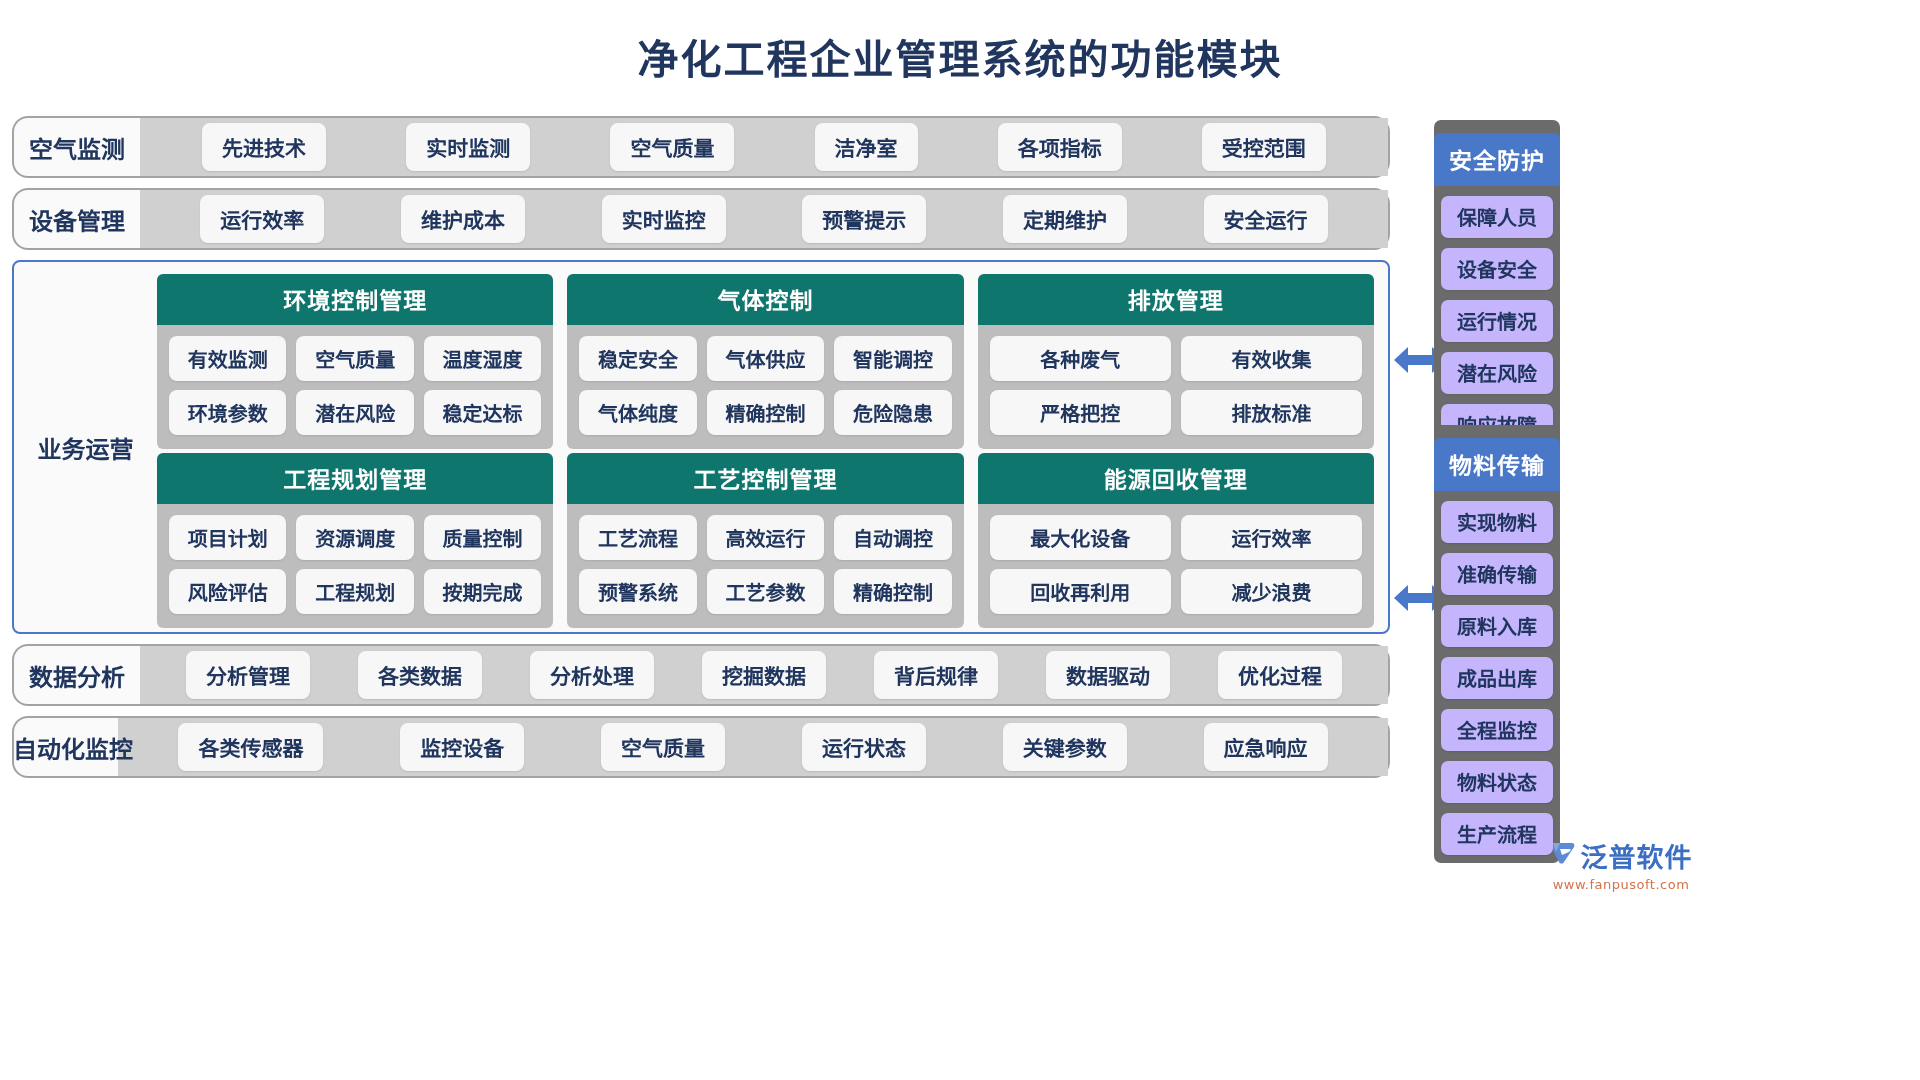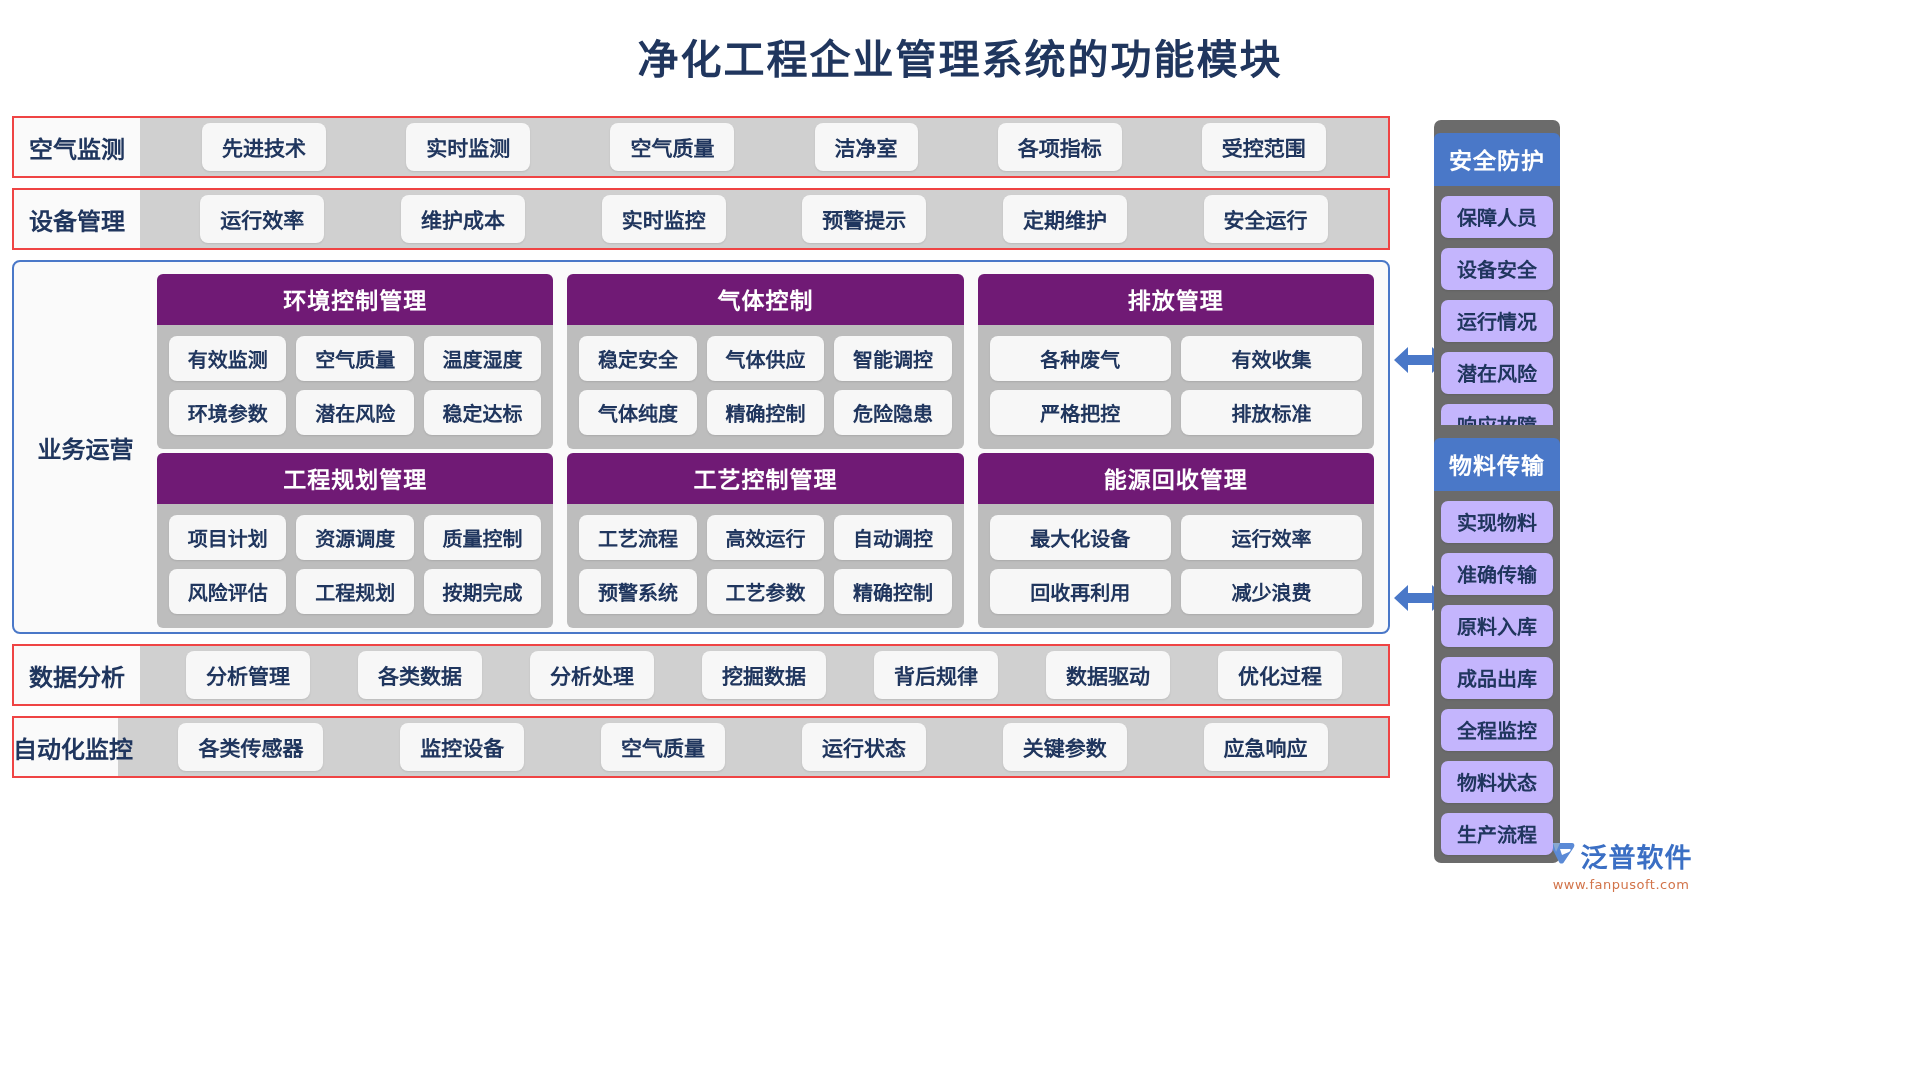--- a/index.html
+++ b/index.html
@@ -27,22 +27,22 @@
   #main-column{
     position:absolute;
     left:12px;
     top:116px;
     width:1378px;
   }
 
   
   .band-row{
     position:relative;
-    border:2px solid #ef4444;
-    border-radius:0;
+    border:2px solid #a3a3a3;
+    border-radius:16px;
     background:#fafafa;
     display:flex;
     align-items:stretch;
     margin-bottom:10px;
     box-sizing:border-box;
   }
   .band-label{
     flex:0 0 auto;
     width:126px;
     display:flex;
@@ -110,21 +110,21 @@
     box-sizing:border-box;
   }
   .card{
     display:flex;
     flex-direction:column;
     border-radius:6px;
     overflow:hidden;
     align-self:start;
   }
   .card-head{
-    background:#701a75;
+    background:#0f766e;
     color:#ffffff;
     font-size:23px;
     font-weight:700;
     text-align:center;
     padding:8px 0 9px;
     letter-spacing:1px;
   }
   .card-body{
     background:#bdbdbd;
     padding:11px 12px 14px;

